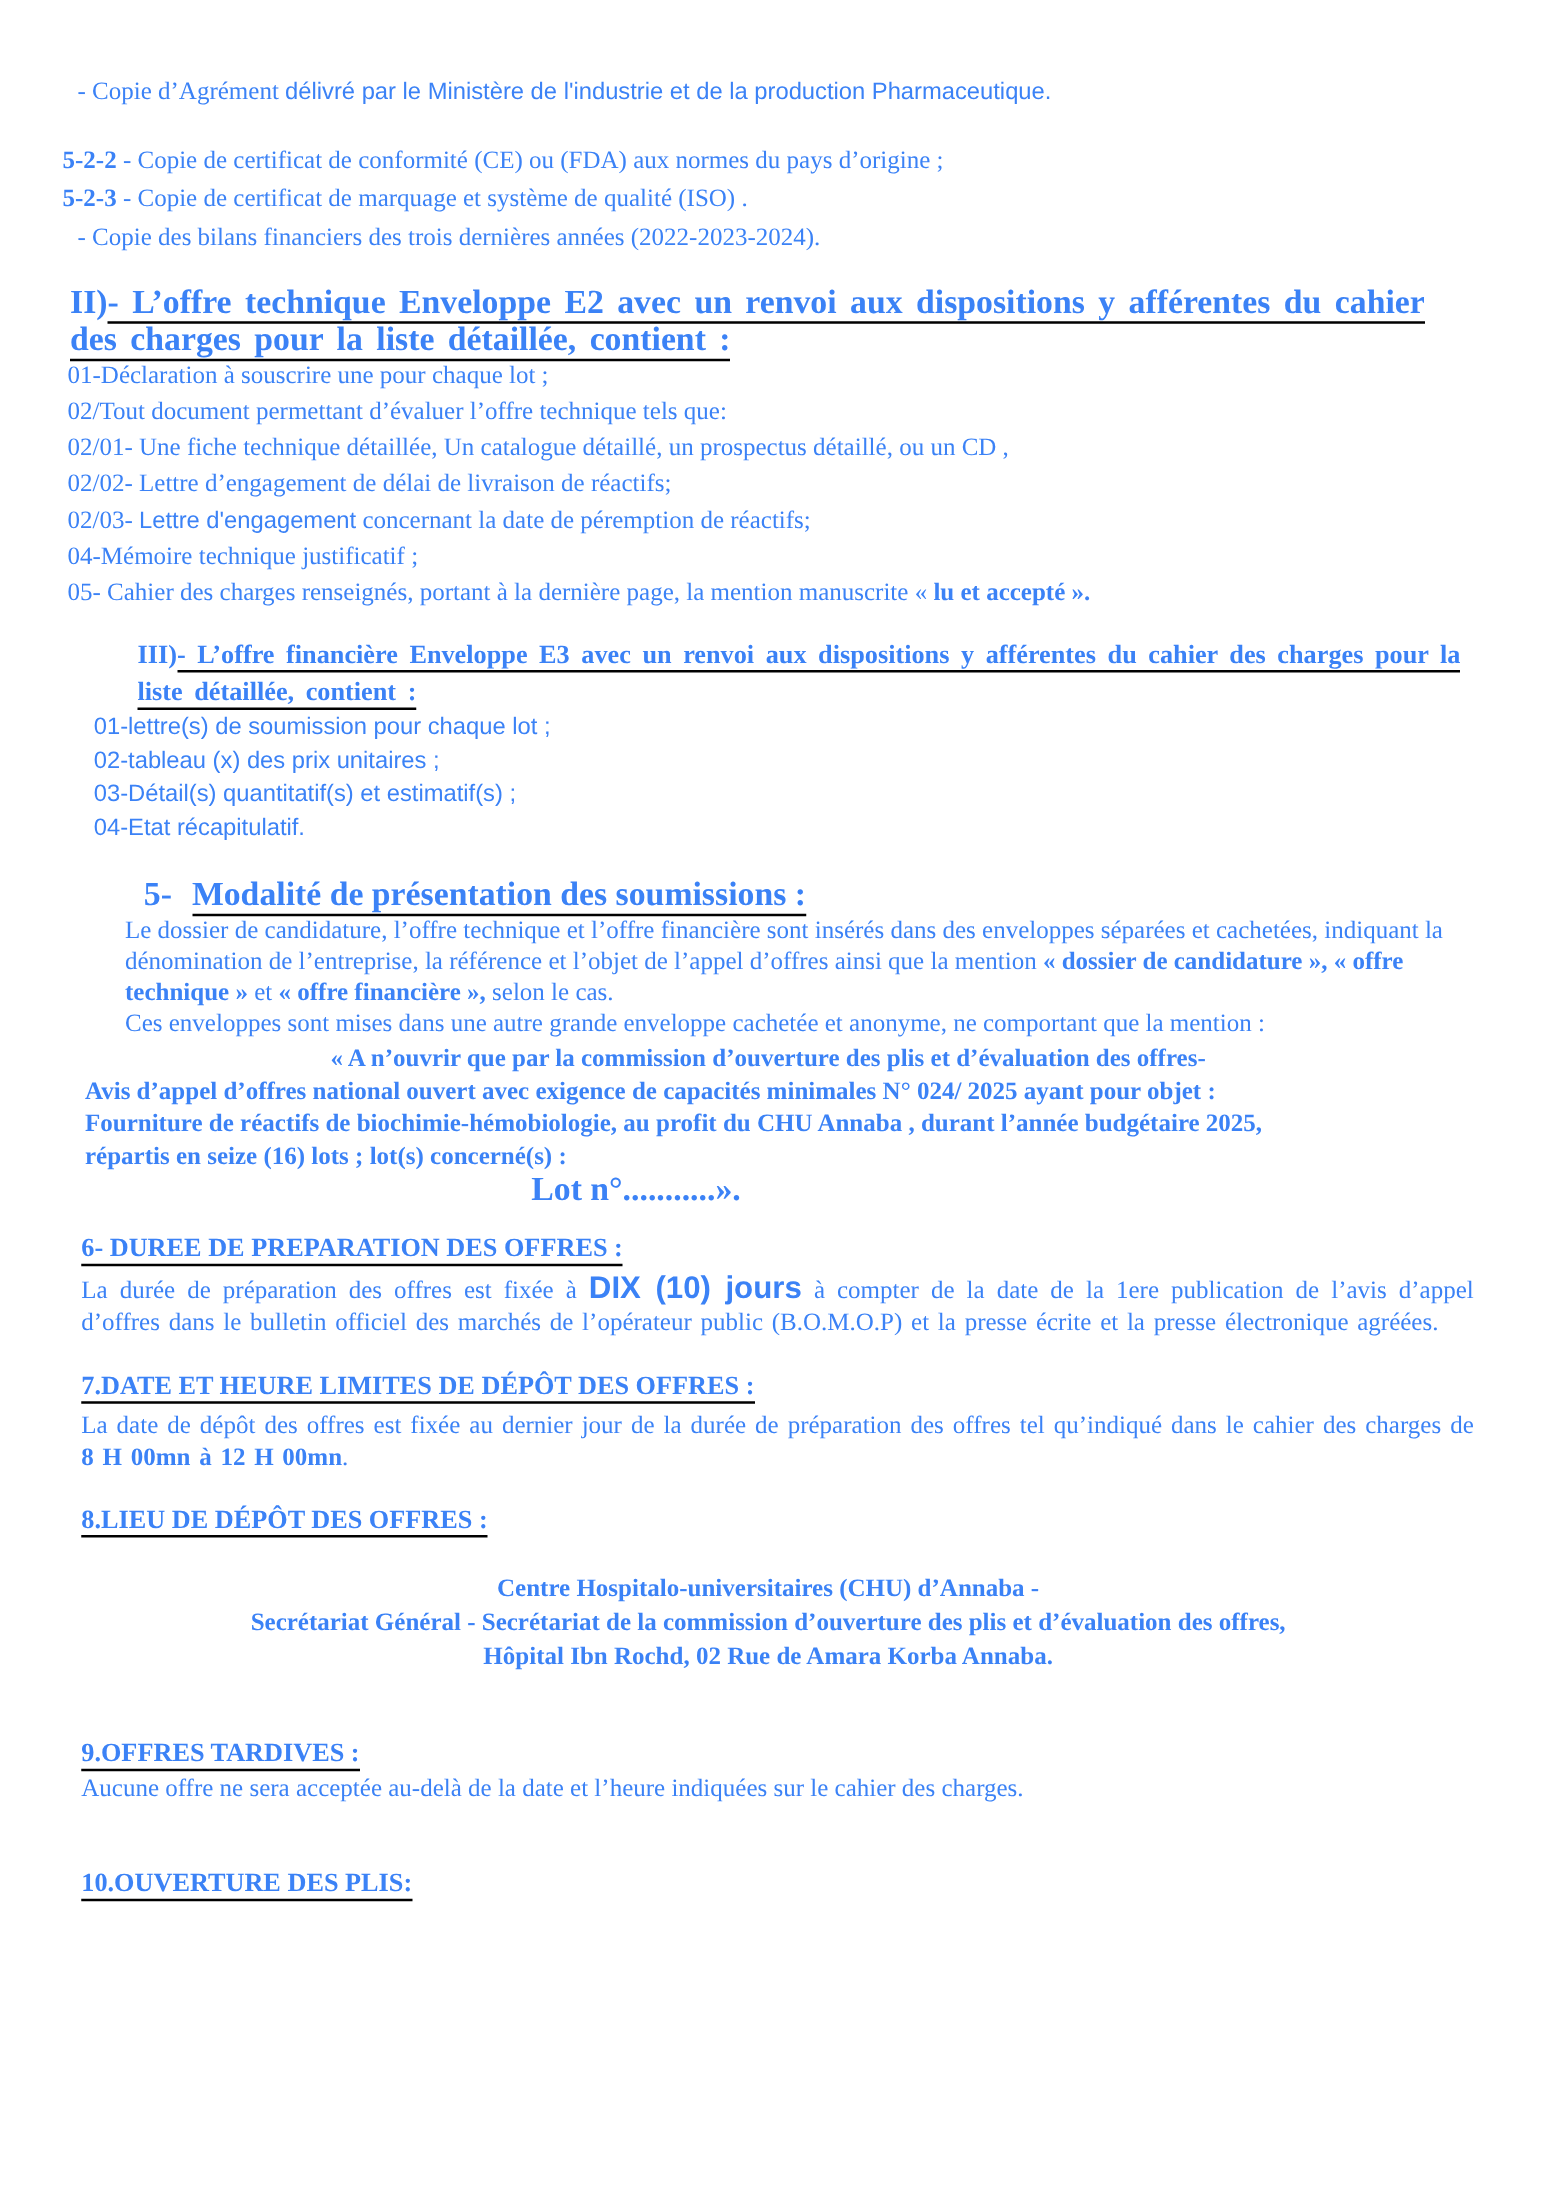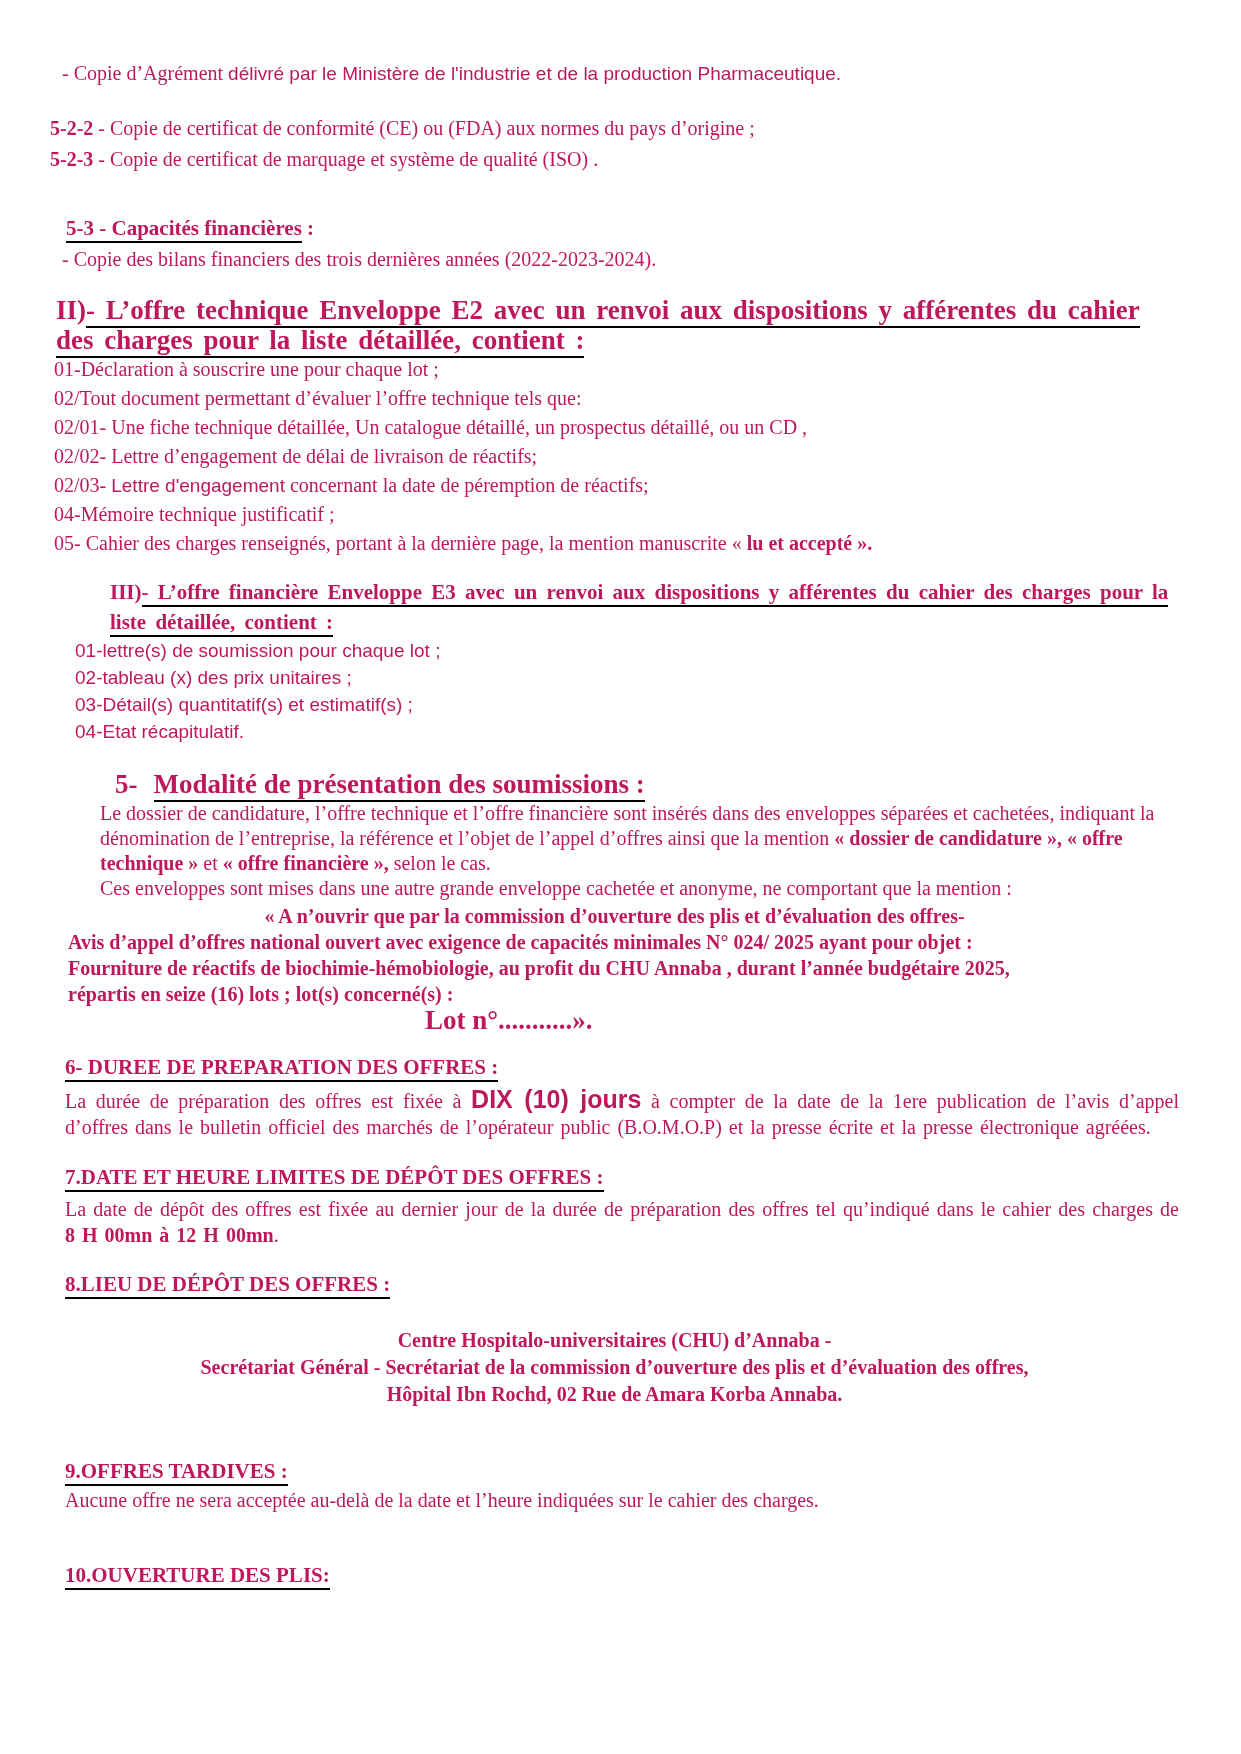--- a/index.html
+++ b/index.html
@@ -4,21 +4,21 @@
 <style>
   html,body{margin:0;padding:0;background:#888;}
   .page{
     position:relative;
     width:1241px;height:1754px;
     background:#ffffff;
     box-sizing:border-box;
     padding:60px 62px 0 50px;
     overflow:hidden;
     font-family:"Liberation Serif", serif;
-    font-size:20px;color:#be185d;
+    font-size:20px;color:#3b82f6;
   }
   .ser{font-family:"Liberation Serif", serif;}
   .sans{font-family:"Liberation Sans", sans-serif;font-size:19px;}
   .b{font-weight:700;}
   .u{border-bottom:2px solid #000;padding-bottom:1px;}
   .line1{line-height:26px;padding-left:12px;}
   .intro-item{line-height:31px;}
   .s522{margin-top:26px;}
   .h53{margin-top:38px;line-height:31px;padding-left:16px;font-size:21px;}
   .p53{line-height:31px;padding-left:12px;}
@@ -56,21 +56,20 @@
 </head>
 <body>
 
 <div class="page">
 
   <div class="line1"><span class="ser">- Copie d’Agrément </span><span class="sans">délivré par le Ministère de l'industrie et de la production Pharmaceutique.</span></div>
 
   <div class="intro-item s522"><span class="b">5-2-2</span><span> - Copie de certificat de conformité (CE) ou (FDA) aux normes du pays d’origine  ;</span></div>
   <div class="intro-item"><span class="b">5-2-3</span><span> - Copie de certificat de marquage et système de qualité (ISO) .</span></div>
 
-  <div class="h53"><span class="b u">5-3 - Capacités financières</span><span class="b"> :</span></div>
   <div class="p53">- Copie des bilans financiers des trois dernières années (2022-2023-2024).</div>
 
   <div class="h2e"><span>II)</span><span class="u">- L’offre technique Enveloppe E2 avec un renvoi aux dispositions y afférentes du cahier des charges pour la liste détaillée, contient :</span></div>
 
   <div class="e2items">
     <div class="it">01-Déclaration à souscrire une pour chaque lot ;</div>
     <div class="it">02/Tout document permettant d’évaluer l’offre technique tels que:</div>
     <div class="it">02/01- Une fiche technique détaillée,  Un catalogue détaillé, un prospectus détaillé, ou un CD ,</div>
     <div class="it">02/02- Lettre d’engagement de délai de livraison de réactifs;</div>
     <div class="it"><span>02/03- </span><span class="sans">Lettre d'engagement</span><span> concernant la date de péremption de réactifs;</span></div>

